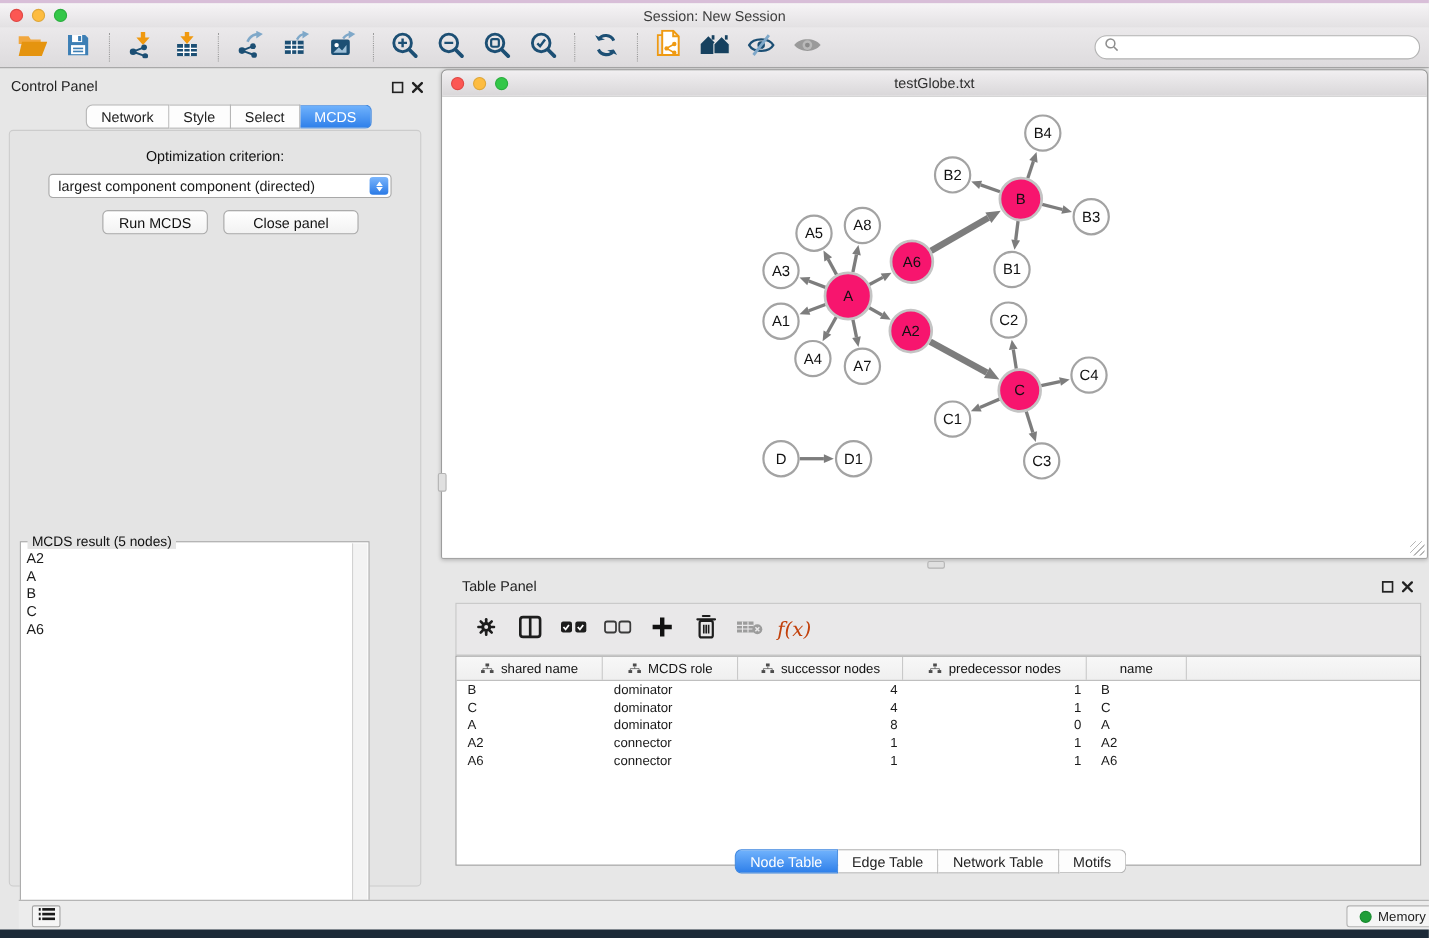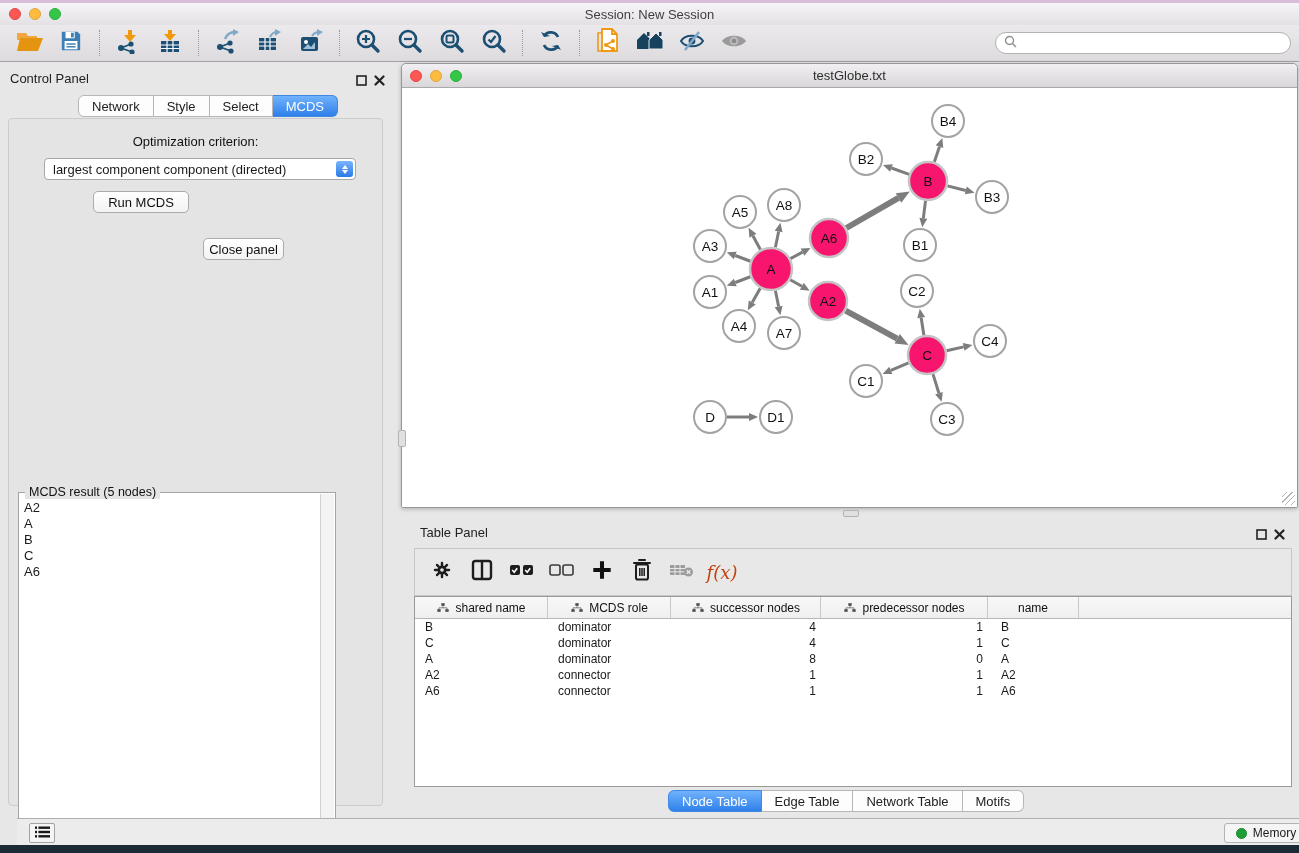--- a/index.html
+++ b/index.html
@@ -45,21 +45,21 @@
     border-radius:4px; display:flex; align-items:center; font-size:13px; padding-left:8px; }
   .criterion .spin { position:absolute; right:2px; top:2px; width:17px; height:16px; border-radius:3px;
     background:linear-gradient(#7ab5fc,#2a7ae6); display:flex; flex-direction:column; align-items:center; justify-content:center; gap:1px; }
   .spin i { width:0; height:0; border-left:3.5px solid transparent; border-right:3.5px solid transparent; display:block; }
   .spin .up { border-bottom:4px solid #fff; }
   .spin .dn { border-top:4px solid #fff; }
   .push-btn { position:absolute; height:22px; background:linear-gradient(#ffffff,#f2f2f2);
     border:1px solid #ababab; border-radius:5px; font-size:13px; color:#111;
     display:flex; align-items:center; justify-content:center; }
   .btn-run { left:84px; top:72px; width:96px; }
-  .btn-close { left:194px; top:72px; width:81px;margin-top:47px; }
+  .btn-close { left:194px; top:72px; width:123px; }
   .result-box { left:9px; top:325px; width:318px; height:339px; border:1px solid #a5a5a5; background:#fff;margin-top:48px; }
   .result-legend { position:absolute; top:-8px; left:6px; background:#e4e4e4; padding:0 4px; font-size:12.5px; color:#111; }
   .result-list { position:absolute; left:1px; top:3px; bottom:1px; right:15px; font-size:13px; line-height:16px; padding:4px 0 0 4px; }
   .result-scroll { position:absolute; top:1px; right:1px; bottom:1px; width:14px; background:#f3f3f3; border-left:1px solid #d2d2d2; }
 
   
   .net-win { left:401px; top:63px; width:897px; height:445px; background:#fff;
     border:1px solid #979797; border-radius:5px 5px 2px 2px; box-shadow:0 1px 4px rgba(0,0,0,.25); }
   .net-titlebar { height:24px; background:linear-gradient(#f1eff1,#d9d7d9); border-bottom:1px solid #aaa;
     border-radius:5px 5px 0 0; display:flex; align-items:center; position:relative; }
@@ -81,21 +81,21 @@
   .table-wrap { left:414px; top:596px; width:878px; height:191px; background:#fff; border:1px solid #9a9a9a; overflow:hidden; }
   .grid-row { display:grid; grid-template-columns:133px 123px 150px 167px 91px 1fr; }
   .thead { background:linear-gradient(#f8f8f8,#efefef); border-bottom:1px solid #b8b8b8; height:22px; }
   .th { display:flex; align-items:center; justify-content:center; gap:5px; font-size:12px; color:#111;
     border-right:1px solid #c9c9c9; height:100%; }
   .th:last-child { border-right:none; }
   .tr { height:16px; font-size:12px; align-items:center; }
   .td { padding:0 10px; white-space:nowrap; }
   .td.num { text-align:right; padding-right:5px; }
   .td.name { padding-left:13px; }
-  .tp-tabs { left:668px; top:790px; }
+  .tp-tabs { left:668px; top:772px; }
   .tp-tabs .tab { height:22px; }
 
   
   .statusbar { left:0; top:818px; width:1299px; height:27px; background:#ececec; border-top:1px solid #b0b0b0;margin-left:17px; }
   .list-btn { position:absolute; left:12px; top:4px; width:26px; height:20px; background:#f5f5f5;
     border:1px solid #a3a3a3; border-radius:2px; display:flex; align-items:center; justify-content:center; }
   .memory-btn { position:absolute; right:8px; top:4px; width:84px; height:20px; background:#f5f5f5;
     border:1px solid #b3b3b3; border-radius:3px; display:flex; align-items:center; justify-content:center; gap:6px; font-size:12px; }
   .mem-dot { width:11px; height:11px; border-radius:50%; background:#1f9e38; border:1px solid #178a2e; }
   .bottom-strip { left:0; top:845px; width:1299px; height:8px; background:#1c2a38; }

